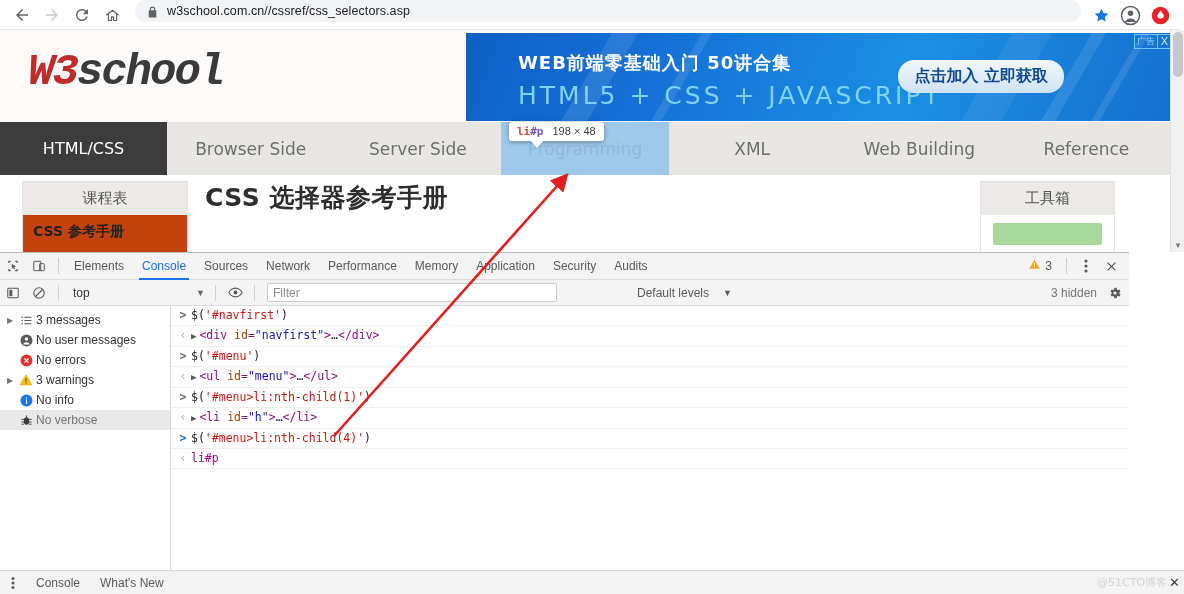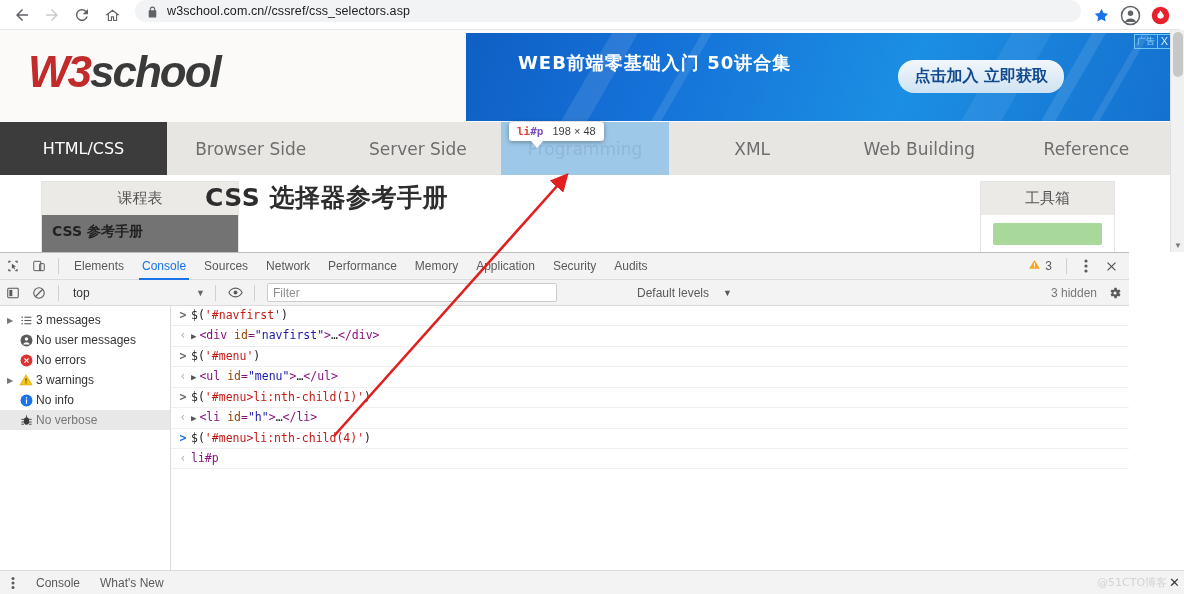--- a/index.html
+++ b/index.html
@@ -51,21 +51,21 @@
   .sb-arrow.bot { bottom:0; }
 
   .page-inner { position:absolute; left:0; top:0; width:1170px; height:222px; background:#fff; }
 
   
   .site-top {
     position:absolute; left:0; top:0; width:1170px; height:92px; background:#fbfaf8;
   }
   .logo {
     position:absolute; left:28px; top:20px;
-    font-family:Liberation Sans, sans-serif;
+    font-family:Liberation Mono, monospace;
     font-size:44px; font-weight:bold; font-style:italic; letter-spacing:-2px;
     line-height:1;
   }
   .logo .w3 { color:#c22b2b; }
   .logo .school { color:#3a3a3a; font-weight:600; }
 
   
   .ad {
     position:absolute; left:466px; top:3px; width:708px; height:88px;
     background:linear-gradient(110deg,#0f5fc4 0%,#1572d8 28%,#1b8fe3 62%,#1570cf 100%);
@@ -122,22 +122,22 @@
     flex:1; display:flex; align-items:center; justify-content:center;
     font-size:17px; color:#6e6e6e; cursor:pointer;
     font-family:"DejaVu Sans","Liberation Sans",sans-serif;
   }
   .navitem.active { background:#3c3c3c; color:#fff; font-size:16px; }
   .navitem.hl { background:#9ec8e8; color:#8fb8d8; }
 
   
   .content { position:absolute; left:0; top:145px; width:1170px; height:77px; background:#fff; }
   .col-left {
-    position:absolute; left:22px; top:6px; width:198px; height:71px; background:#737373;
-    border:1px solid #e4e4e4; border-bottom:none;margin-left:19px;
+    position:absolute; left:22px; top:6px; width:166px; height:71px; background:#c2410c;
+    border:1px solid #e4e4e4; border-bottom:none;
   }
   .col-left .hdr {
     height:33px; background:#eceae7; display:flex; align-items:center; justify-content:center;
     font-size:15px; color:#555; font-family:"DejaVu Sans",sans-serif;
   }
   .col-left .itm { padding:8px 10px 0; font-size:14px; font-weight:bold; color:#222;
     font-family:"DejaVu Sans",sans-serif; }
   .col-main { position:absolute; left:205px; top:6px; width:560px; }
   .col-main h1 {
     font-size:25px; color:#2d2d2d; font-weight:bold; letter-spacing:.5px;
@@ -309,20 +309,21 @@
           <span class="w3">W3</span><span class="school">school</span>
         </div>
 
         <div class="ad">
           <div class="ad-deco" style="left:120px; top:-20px; width:26px; height:130px;"></div>
           <div class="ad-deco" style="left:210px; top:-20px; width:10px; height:130px;"></div>
           <div class="ad-deco" style="left:520px; top:-20px; width:40px; height:130px; background:rgba(255,255,255,.07);"></div>
           <div class="ad-deco" style="left:600px; top:-20px; width:14px; height:130px;"></div>
           <div class="ad-deco" style="left:650px; top:-20px; width:8px; height:130px;"></div>
           <div class="ad-title">WEB前端零基础入门 50讲合集</div>
+          <div class="ad-sub">HTML5 + CSS + JAVASCRIPT</div>
           <div class="ad-cta">点击加入 立即获取</div>
           <div class="ad-mark">
             <span class="lbl">广告</span>
             <span class="x">X</span>
           </div>
         </div>
       </div>
 
       <div class="inspect-tip">
         <span><span class="tag">li</span><span class="id">#p</span></span>

